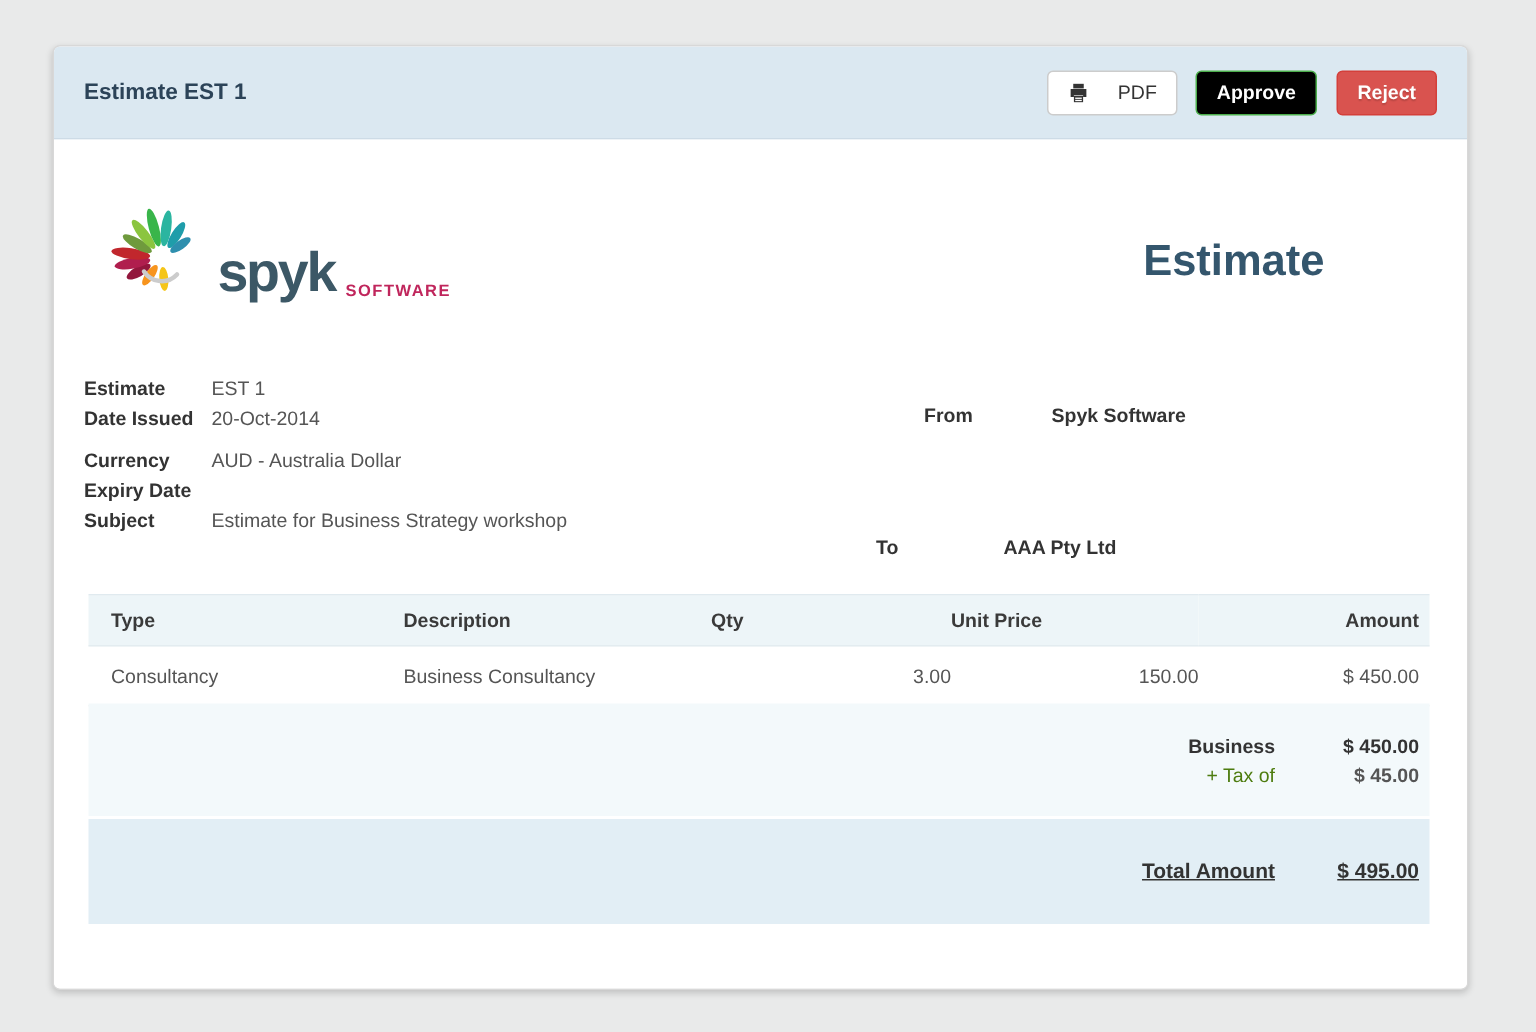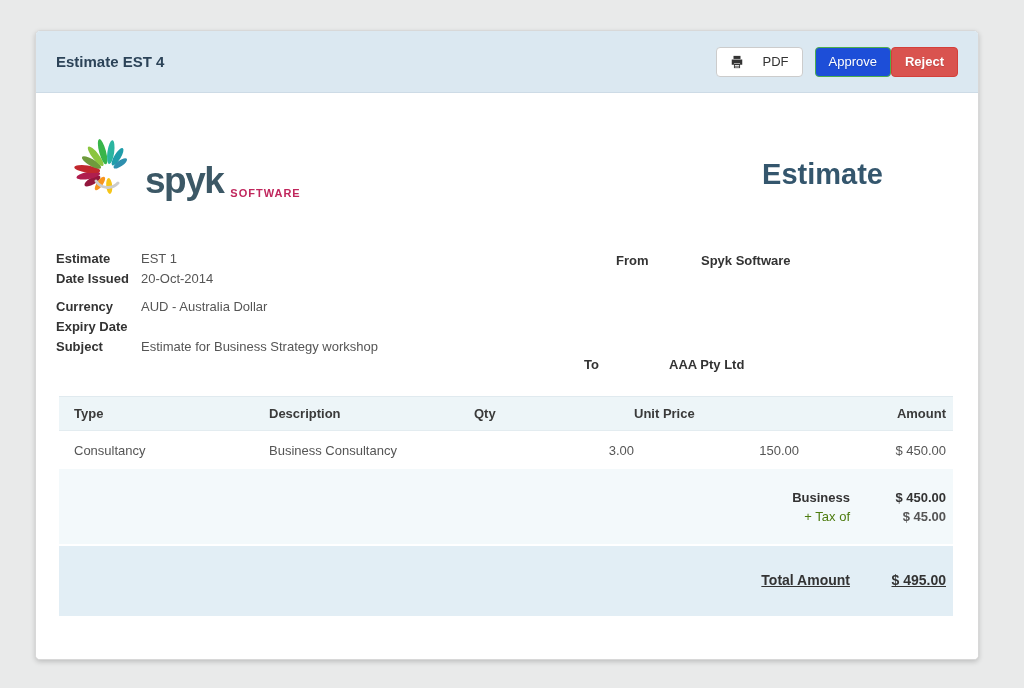--- a/index.html
+++ b/index.html
@@ -25,38 +25,38 @@
     box-sizing:border-box;
   }
   .card-title { flex:1; font-size:15px; font-weight:bold; color:#2c4358; }
   .btn {
     height:30px; border-radius:4px; font-size:13px;
     display:inline-flex; align-items:center; justify-content:center;
     padding:0 13px; cursor:pointer; box-sizing:border-box;
     user-select:none;
   }
   .btn-pdf { background:#ffffff; border:1px solid #cccccc; color:#333333; margin-right:12px; gap:19px; }
-  .btn-approve { background:#1d4ed8; border:1px solid #4cae4c; color:#ffffff; font-weight:normal; text-shadow:0 1px 1px rgba(0,0,0,0.15); }
+  .btn-approve { background:#000000; border:1px solid #4cae4c; color:#ffffff; margin-right:13px; font-weight:bold; text-shadow:0 1px 1px rgba(0,0,0,0.15); }
   .btn-reject { background:#d9534f; border:1px solid #d43f3a; color:#ffffff; font-weight:bold; text-shadow:0 1px 1px rgba(0,0,0,0.15); }
   .card-body { position:relative; height:566px; background:#ffffff; }
 
   .logo { position:absolute; left:32px; top:32px; display:flex; align-items:flex-end; }
   .logo-name { font-size:37px; font-weight:bold; color:#3c5866; letter-spacing:-1.5px; line-height:1; margin-left:5px; margin-top:10px; }
   .logo-suffix { font-size:11px; font-weight:bold; color:#c0265c; letter-spacing:1px; margin-left:7px; margin-top:29px; }
 
   .doc-heading { position:absolute; top:65px; right:95px; font-size:29px; font-weight:bold; color:#34566d; }
 
   .fields { position:absolute; left:20px; top:158px; font-size:13px; }
   .field-row { display:flex; height:13px; margin-bottom:7px; }
   .field-row.gap-above { margin-top:15px; }
   .field-label { width:85px; font-weight:bold; color:#333333; }
   .field-value { color:#555555; white-space:nowrap; }
 
   .party { position:absolute; left:548px; font-size:13px; display:flex; }
-  .party-from { top:160px;padding-left:32px; }
+  .party-from { top:176px;padding-left:32px; }
   .party-to { top:264px;align-items:center; }
   .party-label { width:85px; font-weight:bold; color:#333333; }
   .party-value { font-weight:bold; color:#333333; white-space:nowrap; }
 
   table.items { position:absolute; left:23px; top:303px; width:894px; border-collapse:collapse; table-layout:fixed; font-size:13px; }
   table.items thead th {
     background:#edf5f8; height:33px; font-weight:bold; color:#3a3a3a;
     text-align:left; padding:0 0 0 15px;
     border-top:1px solid #e0eaef; border-bottom:1px solid #e3ecf0;
   }
@@ -76,21 +76,21 @@
   .t-row.tax .t-label, .t-row.tax .t-value { font-weight:normal; color:#555555; font-weight:bold; }
   .t-row.tax .t-label { font-weight:normal; color:#4d7c0f; }
   .band-total .t-label, .band-total .t-value { font-size:14px;text-decoration:underline; }
 </style>
 </head>
 <body>
 
 <div class="card">
 
   <div class="card-header">
-    <div class="card-title">Estimate EST 4</div>
+    <div class="card-title">Estimate EST 1</div>
 
     <div class="btn btn-pdf">
       <span style="display:inline-flex;">
         <svg width="14" height="14" viewBox="0 0 16 16">
           <rect x="4" y="1" width="8" height="3.5" fill="#333333"></rect>
           <path d="M2 5 h12 v6 h-2.5 v-1.5 h-7 V11 H2 Z" fill="#333333"></path>
           <rect x="4.5" y="10" width="7" height="5" fill="#333333"></rect>
           <rect x="5.5" y="11.5" width="5" height="1" fill="#ffffff"></rect>
           <rect x="5.5" y="13.2" width="5" height="1" fill="#ffffff"></rect>
         </svg>

